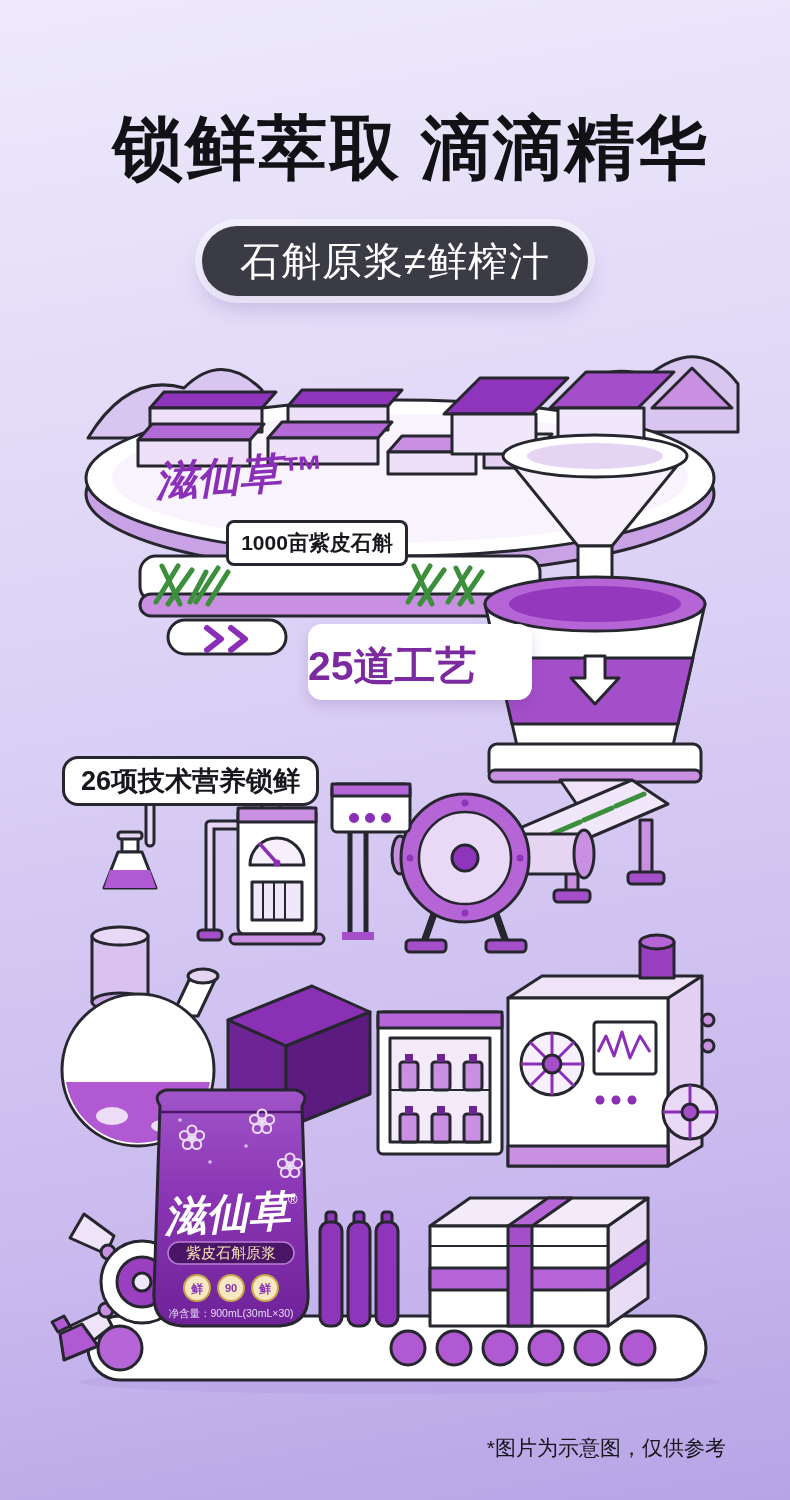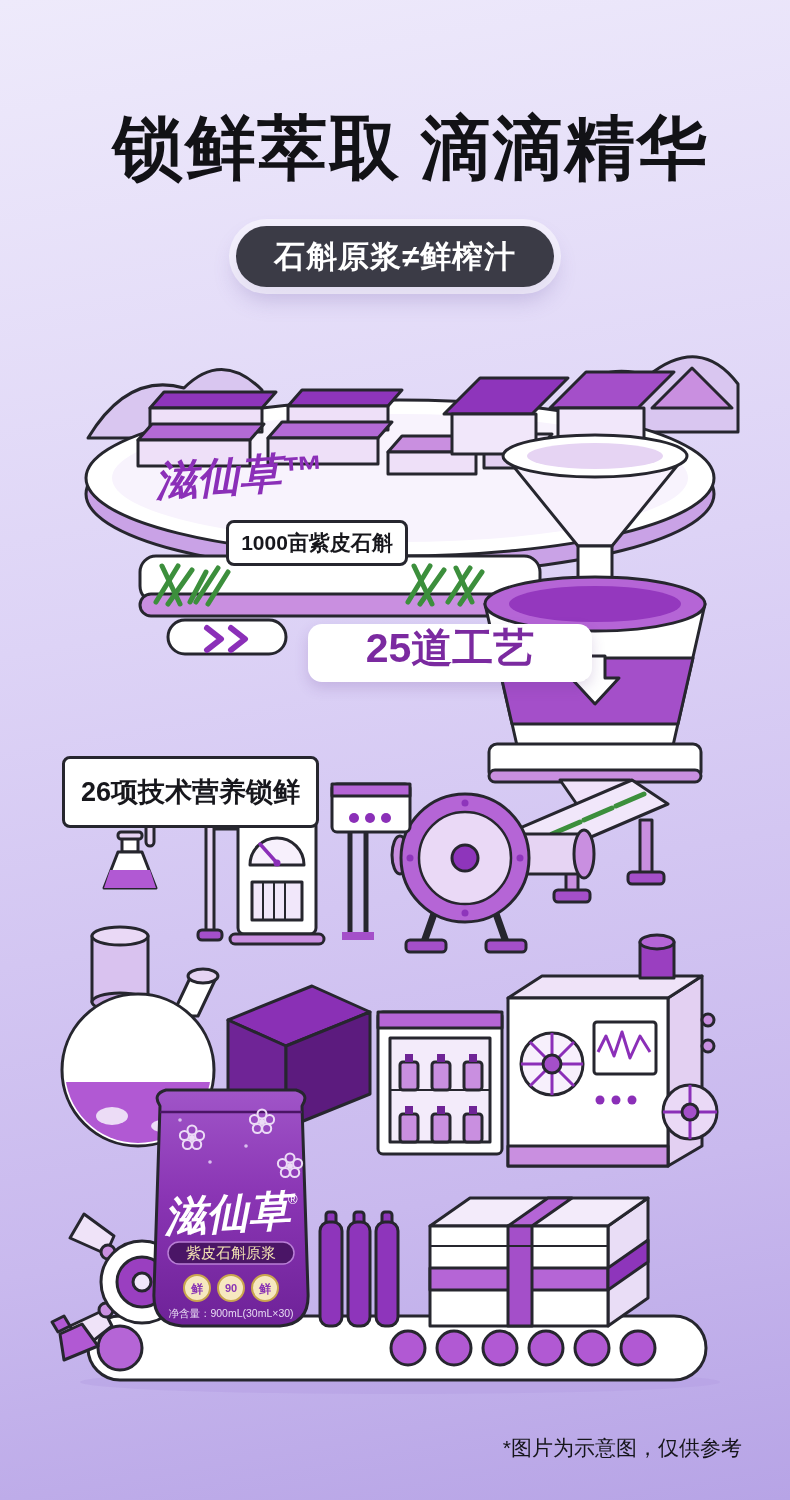--- a/index.html
+++ b/index.html
@@ -3,34 +3,34 @@
 <meta charset="utf-8">
 <style>
   html,body{margin:0;padding:0;background:#8f7fc7;}
   .poster{position:relative;width:790px;height:1500px;margin:0 auto;overflow:hidden;
     background:linear-gradient(170deg,#eeeafb 0%,#ddd3f6 40%,#c9b9ee 78%,#b7a4e6 100%);
     font-family:"Liberation Sans","DejaVu Sans",sans-serif;}
   .title{position:absolute;top:86px;left:0;width:100%;margin:16px;text-align:center;
     font-family:"Liberation Serif","DejaVu Serif",serif;font-size:70px;font-weight:900;
     color:#121216;letter-spacing:2px;}
   .badge{position:absolute;top:226px;left:50%;transform:translateX(-50%);
-    background:#3b3b46;color:#ffffff;font-size:31px;font-weight:700;line-height:1;
+    background:#3b3b46;color:#ffffff;font-size:40px;font-weight:400;line-height:1;
     padding:15px 38px;border-radius:999px;letter-spacing:1px;white-space:nowrap;
     box-shadow:0 0 0 7px rgba(255,255,255,.5),0 12px 22px rgba(104,82,160,.28);}
   .illustration{position:absolute;left:0;top:320px;}
   .label{position:absolute;box-sizing:border-box;text-align:center;z-index:3;}
   .farm-label{left:226px;top:520px;width:182px;background:#fff;border:3px solid #26262e;
     border-radius:8px;padding:6px 0;font-size:21px;font-weight:700;color:#17171c;
     line-height:1.35;display:flex;flex-direction:column;}
-  .process-label{left:308px;top:624px;width:284px;background:#fff;border-radius:14px;
-    padding:2px 0 10px;color:#7b2aa0;font-size:41px;font-weight:800;line-height:1.12;
-    box-shadow:0 6px 14px rgba(92,50,136,.18);display:flex;flex-direction:column;}
-  .tech-label{left:62px;top:756px;background:#fff;border:3px solid #26262e;border-radius:8px;
-    padding:15px 16px;font-size:27px;font-weight:700;color:#17171c;white-space:nowrap;}
-  .disclaimer{position:absolute;right:48px;top:1434px;font-size:21px;color:#15151a;}
+  .process-label{left:308px;top:624px;width:224px;background:#fff;border-radius:14px;
+    padding:20px 0 10px;color:#7b2aa0;font-size:41px;font-weight:800;line-height:1.12;
+    box-shadow:0 6px 14px rgba(92,50,136,.18);display:flex;flex-direction:row;}
+  .tech-label{left:62px;top:756px;background:#fff;border:3px solid #26262e;border-radius:16px;
+    padding:4px 16px;font-size:27px;font-weight:700;color:#17171c;white-space:nowrap;}
+  .disclaimer{position:absolute;right:64px;top:1434px;font-size:21px;color:#15151a;}
   svg .ol{stroke:#26262e;stroke-width:3;stroke-linejoin:round;stroke-linecap:round;}
   svg text{font-family:"Liberation Sans","DejaVu Sans",sans-serif;}
   .pipeO{stroke:#26262e;stroke-width:11;fill:none;stroke-linecap:round;stroke-linejoin:round;}
   .pipeI{stroke:#e7d6f5;stroke-width:5;fill:none;stroke-linecap:round;stroke-linejoin:round;}
   .stalk{stroke:#3c8f3c;stroke-width:5;stroke-linecap:round;}
 </style>
 </head>
 <body>
 
 <div class="poster">

